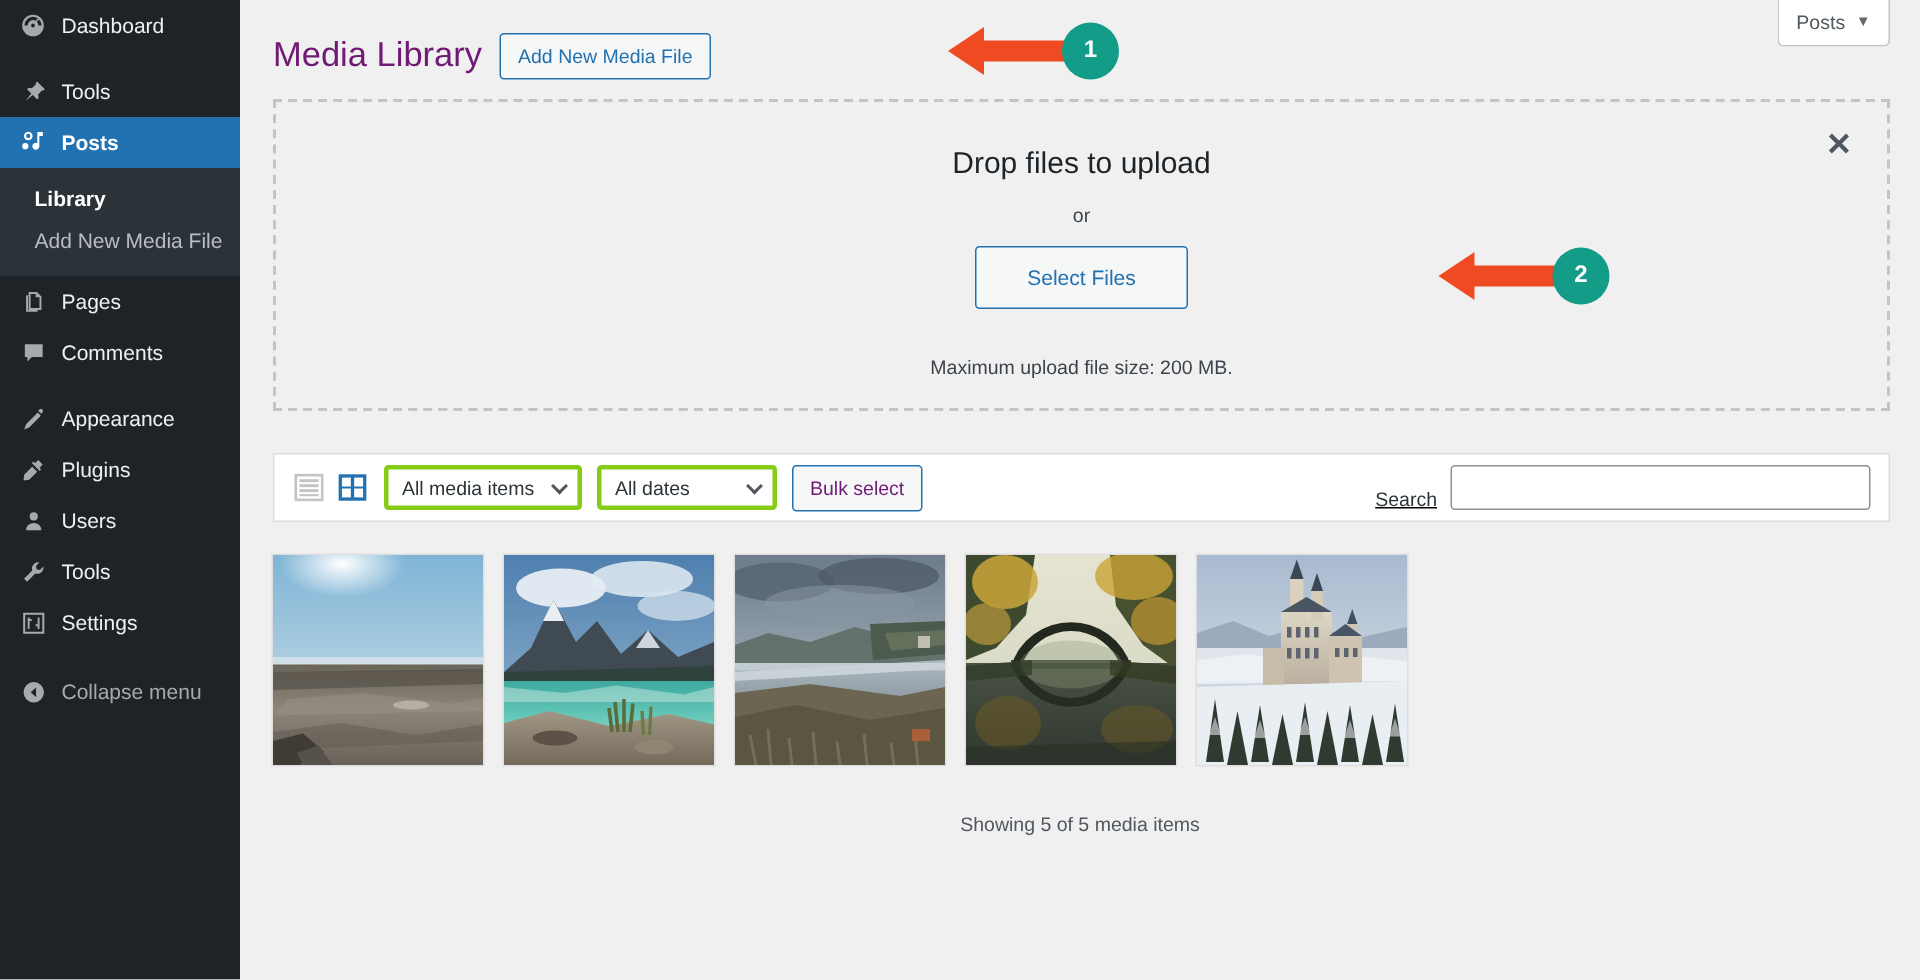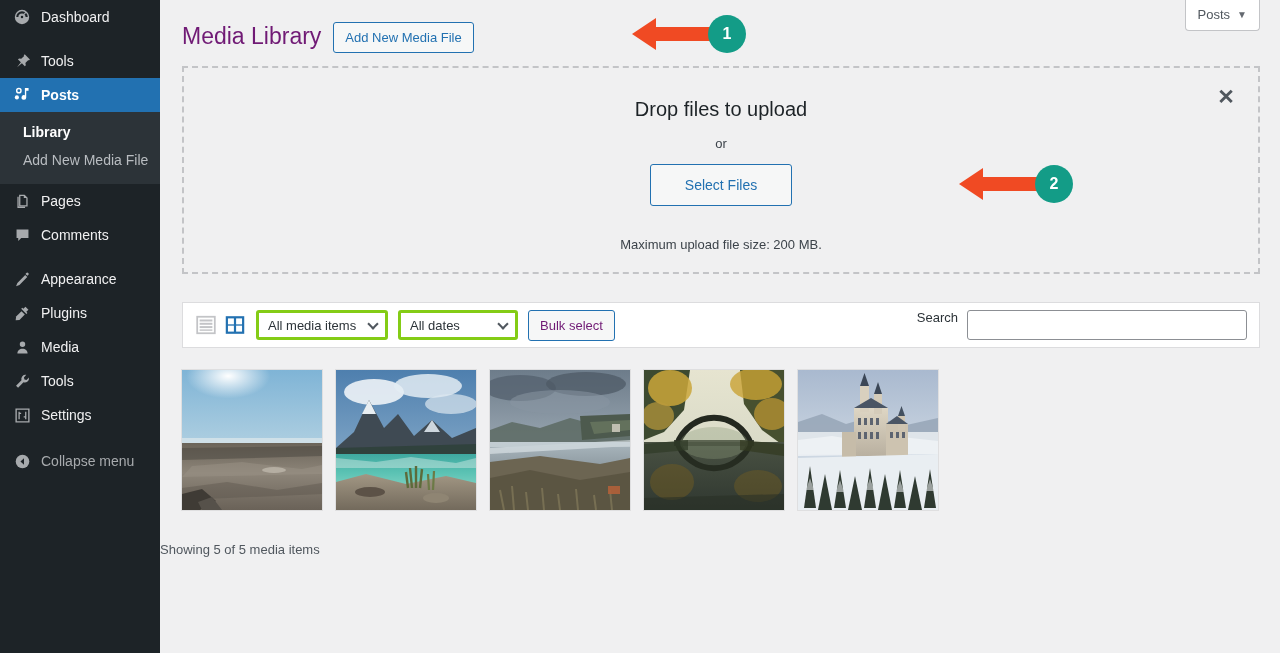--- a/index.html
+++ b/index.html
@@ -129,21 +129,21 @@
     width: 8px; height: 8px; margin-top: -5px;
     border-right: 2px solid #50575e; border-bottom: 2px solid #50575e;
     transform: rotate(45deg);
   }
   #select-media-type { width: 132px; }
   #select-dates { width: 120px; }
   .btn-bulk {
     background: #f6f7f7; border: 1px solid #2271b1; border-radius: 3px;
     color: #701a75; font-size: 13px; padding: 7px 11px; cursor: pointer;
   }
-  .search-group { margin-left: auto; display: flex; align-items: flex-start; gap: 9px; }
+  .search-group { margin-left: auto; display: flex; align-items: flex-end; gap: 9px; text-decoration: underline; }
   .search-label { font-size: 13px; color: #2c3338; }
   .search-input {
     width: 280px; height: 30px;
     border: 1px solid #8c8f94; border-radius: 3px;
     background: #fff; font-size: 13px; padding: 0 8px;
     font-family: "Liberation Sans", sans-serif; color: #2c3338;
   }
 
   
   .media-grid {
@@ -152,21 +152,21 @@
   }
   .media-item {
     width: 140px; height: 140px;
     background: #fff; cursor: pointer;
     box-shadow: 0 0 0 1px rgba(0,0,0,.07);
     overflow: hidden; position: relative;
   }
   .thumb { width: 140px; height: 140px; display: block; }
 
   .count-text {
-    text-align: left; font-size: 13px; color: #50575e;
+    text-align: center; font-size: 13px; color: #50575e;
     margin-top: 32px;
   }
 
   
   .annotation { position: absolute; display: flex; align-items: center; z-index: 40; }
   .anno-arrow { display: block; }
   .anno-badge {
     width: 38px; height: 38px; border-radius: 50%;
     display: flex; align-items: center; justify-content: center;
     color: #fff; font-size: 16px; font-weight: 600;
@@ -256,21 +256,21 @@
       </span>
       <span>Plugins</span>
     </div>
 
     <div class="menu-item">
       <span class="mi-icon">
         <svg width="17" height="17" viewBox="0 0 20 20" fill="currentColor">
           <path d="M10 3a3.2 3.2 0 1 0 0 6.4A3.2 3.2 0 0 0 10 3zM4 17c0-3.3 2.7-5.6 6-5.6s6 2.3 6 5.6z"></path>
         </svg>
       </span>
-      <span>Media</span>
+      <span>Users</span>
     </div>
 
     <div class="menu-item">
       <span class="mi-icon">
         <svg width="17" height="17" viewBox="0 0 20 20" fill="currentColor">
           <path d="M14.4 2.2a5 5 0 0 0-5.6 6.4L2.4 15l2.4 2.4 6.4-6.4a5 5 0 0 0 6.4-5.6l-2.9 2.9-2.4-.6-.6-2.4z"></path>
         </svg>
       </span>
       <span>Tools</span>
     </div>

